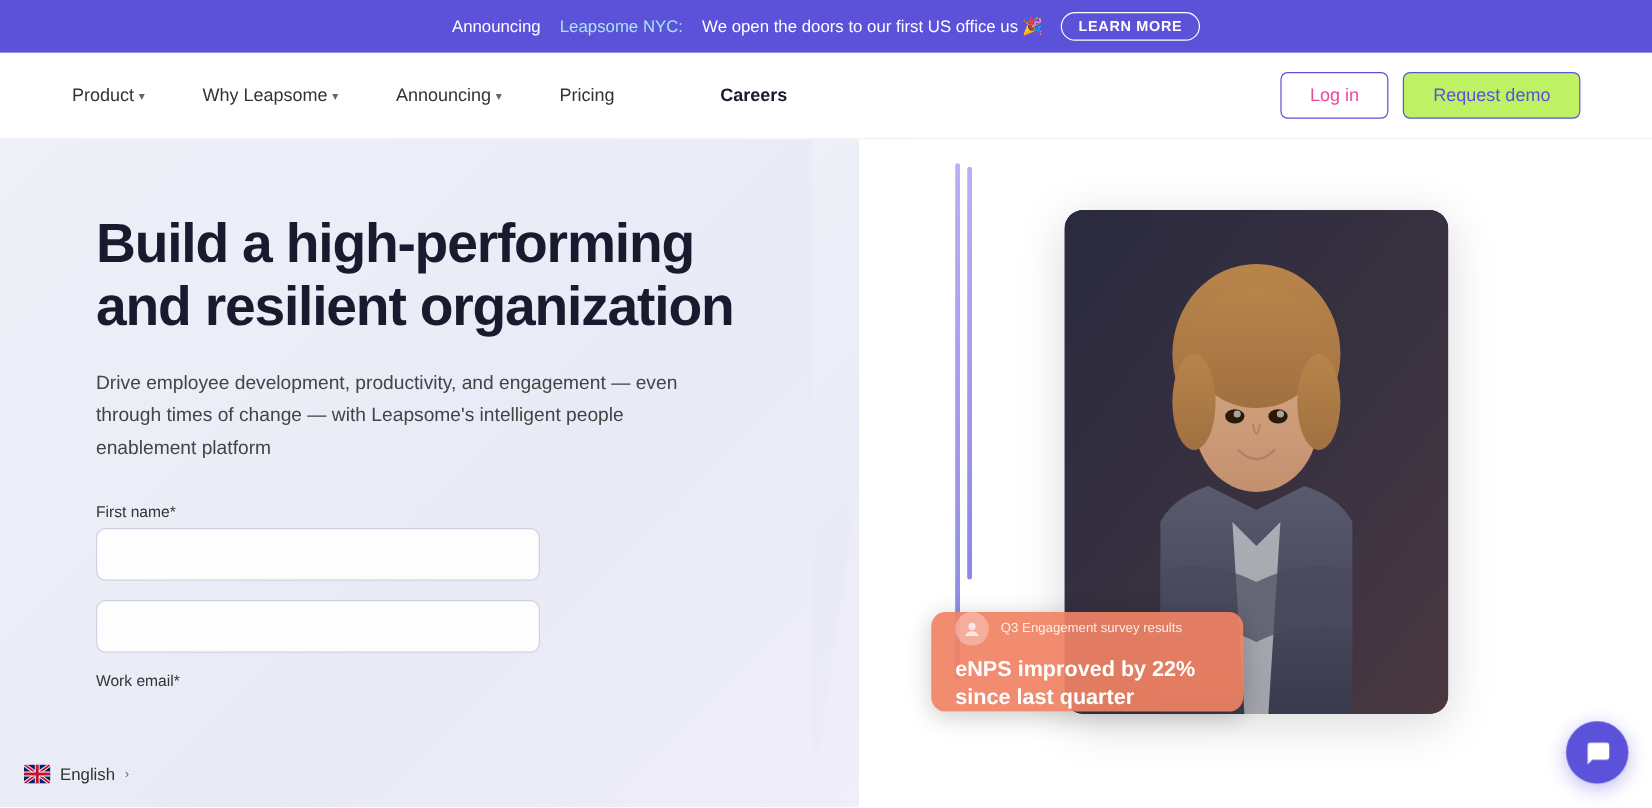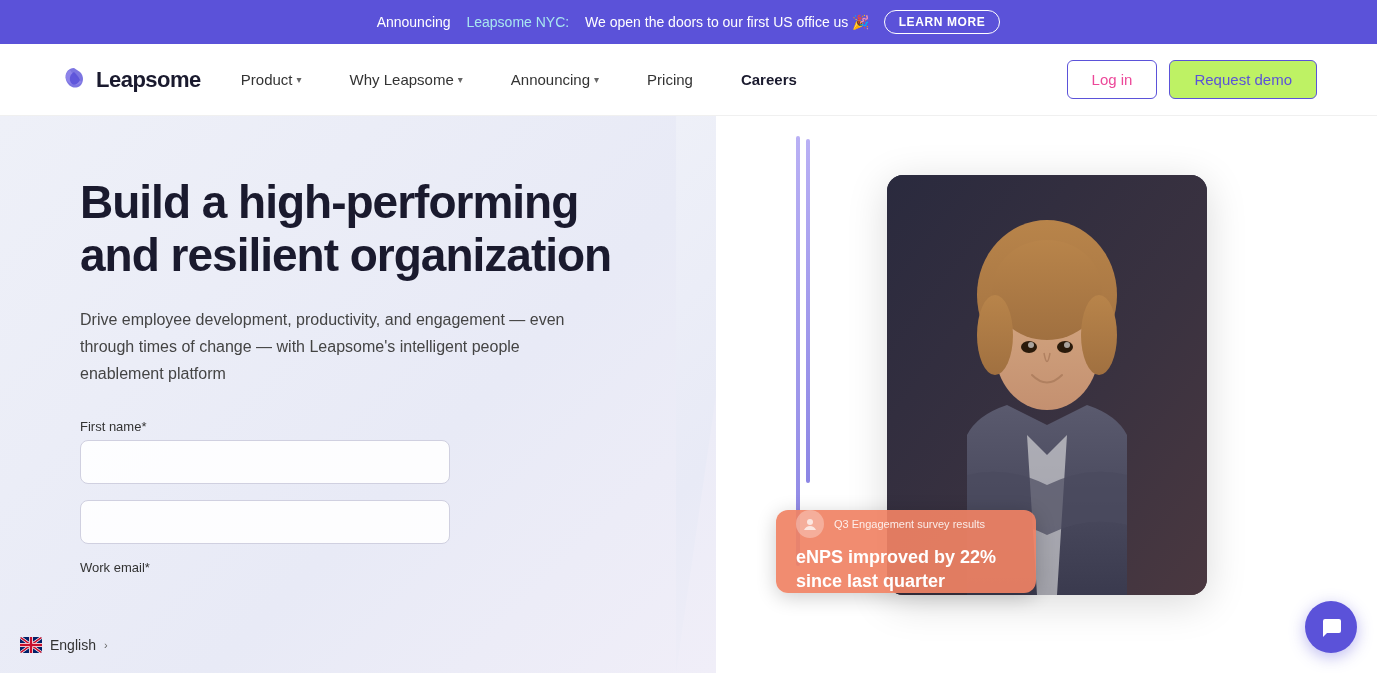--- a/index.html
+++ b/index.html
@@ -71,21 +71,21 @@
     .nav-link {
       font-size: 15px;
       color: #333;
       text-decoration: none;
       display: flex;
       align-items: center;
       gap: 4px;
       cursor: pointer;
       font-weight: 400;
     }
-    .nav-link.bold { font-weight: 700; color: #1a1a2e; }
+    .nav-link.bold { font-weight: 700; color: #1a1a2e; margin-left: 40px; }
     .nav-chevron {
       font-size: 10px;
       color: #666;
     }
     .nav-actions {
       display: flex;
       align-items: center;
       gap: 12px;
     }
     .btn-login {
@@ -309,29 +309,20 @@
 <div class="announcement-bar">
   <span>Announcing</span>
   &nbsp;
   <span class="announce-highlight">Leapsome NYC:</span>
   &nbsp;
   <span class="announce-text">We open the doors to our first US office us 🎉</span>
   <a class="announce-learn-more">LEARN MORE</a>
 </div>
 
 <nav class="navbar">
-  <a class="logo-area" href="#">
-
-    <svg class="logo-icon" viewBox="0 0 28 28" fill="none" xmlns="http://www.w3.org/2000/svg">
-      <path d="M14 2 C8 2, 4 8, 6 14 C8 20, 14 24, 20 20 C24 16, 24 10, 20 6 Z" fill="#5b52d9" opacity="0.8"></path>
-      <path d="M10 4 C6 6, 4 12, 8 16 C12 20, 18 20, 22 16 C18 14, 14 10, 10 4 Z" fill="#9b8ef0" opacity="0.6"></path>
-      <path d="M14 6 C10 8, 8 14, 12 18 C14 20, 18 18, 20 14 C18 10, 16 8, 14 6 Z" fill="#5b52d9" opacity="0.9"></path>
-    </svg>
-    <span class="logo-text">Leapsome</span>
-  </a>
 
   <div class="nav-links">
     <a class="nav-link" href="#">
       <span>Product</span>
       <span class="nav-chevron">▾</span>
     </a>
     <a class="nav-link" href="#">
       <span>Why Leapsome</span>
       <span class="nav-chevron">▾</span>
     </a>

